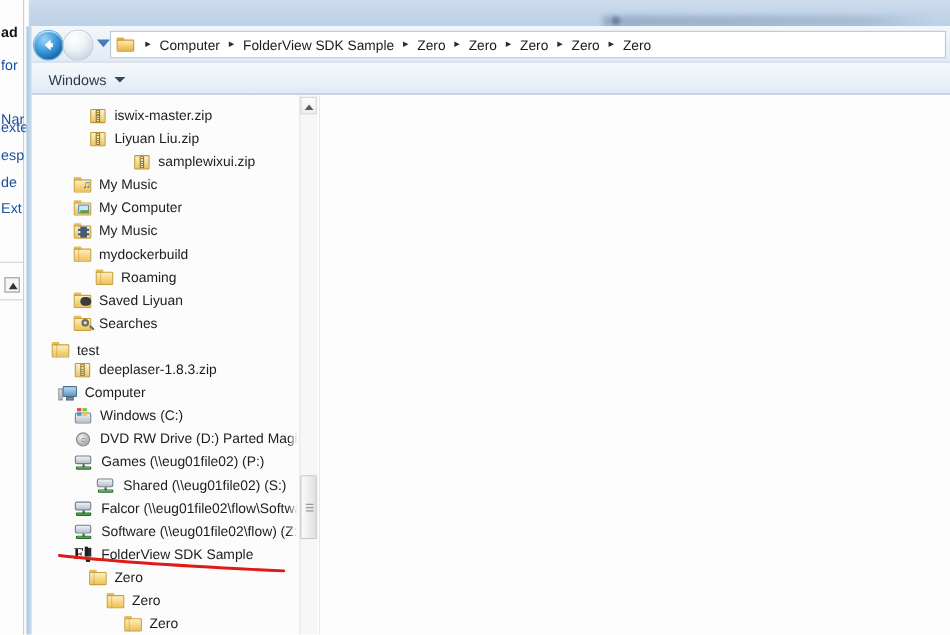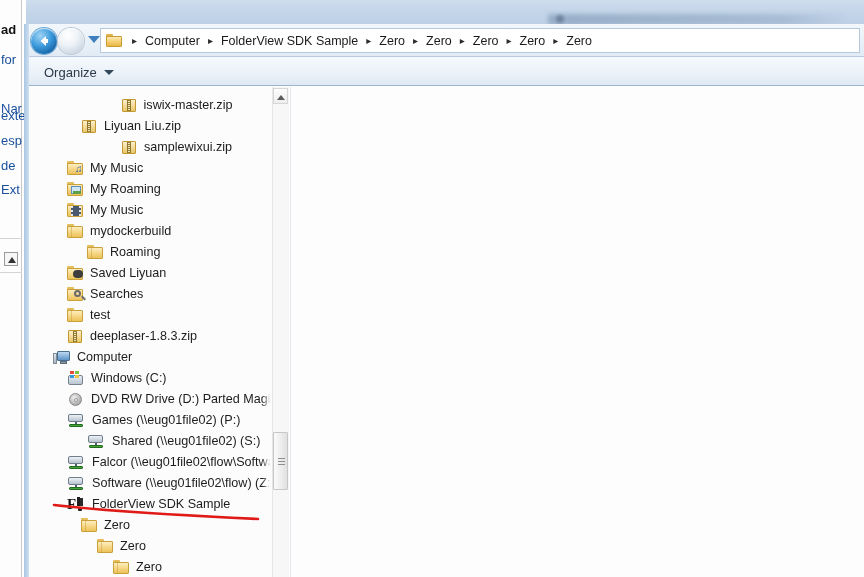--- a/index.html
+++ b/index.html
@@ -421,28 +421,28 @@
         <span class="crumb">Zero</span>
         <span class="crumb-sep">▸</span>
         <span class="crumb">Zero</span>
         <span class="crumb-sep">▸</span>
         <span class="crumb">Zero</span>
       </div>
   </div>
 
   <div class="toolbar"></div>
   <div class="organize">
-    <span>Organize</span>
+    <span>Windows</span>
     <span class="caret"></span>
   </div>
 
   <div class="filepane"></div>
   <div class="navpane">
     <div id="tree">
-        <div class="row" style="top: 8px; padding-left: 52px; justify-content: center;">
+        <div class="row" style="top: 8px; padding-left: 52px;">
           <span class="ico ic-zip">
             <span class="body"></span>
             <span class="zip"></span>
           </span>
           <span class="lbl">iswix-master.zip</span>
         </div>
         <div class="row" style="top: 29px; padding-left: 52px;">
           <span class="ico ic-zip">
             <span class="body"></span>
             <span class="zip"></span>
@@ -463,21 +463,21 @@
             <span class="note">♫</span>
           </span>
           <span class="lbl">My Music</span>
         </div>
         <div class="row" style="top: 92px; padding-left: 38px;">
           <span class="ico ic-folder ic-pic">
             <span class="tab"></span>
             <span class="body"></span>
             <span class="sheet"></span>
           </span>
-          <span class="lbl">My Roaming</span>
+          <span class="lbl">My Computer</span>
         </div>
         <div class="row" style="top: 113px; padding-left: 38px;">
           <span class="ico ic-folder ic-vid">
             <span class="tab"></span>
             <span class="body"></span>
             <span class="film"></span>
           </span>
           <span class="lbl">My Music</span>
         </div>
         <div class="row" style="top: 134px; padding-left: 38px;">
@@ -505,21 +505,21 @@
           <span class="lbl">Saved Liyuan</span>
         </div>
         <div class="row" style="top: 197px; padding-left: 38px;">
           <span class="ico ic-folder ic-search">
             <span class="tab"></span>
             <span class="body"></span>
             <span class="mag"></span>
           </span>
           <span class="lbl">Searches</span>
         </div>
-        <div class="row" style="top: 218px; padding-left: 38px;">
+        <div class="row" style="top: 218px; padding-left: 18px; align-items: flex-end;">
           <span class="ico ic-folder">
             <span class="tab"></span>
             <span class="body"></span>
             <span class="fold"></span>
           </span>
           <span class="lbl">test</span>
         </div>
         <div class="row" style="top: 239px; padding-left: 38px;">
           <span class="ico ic-zip">
             <span class="body"></span>

